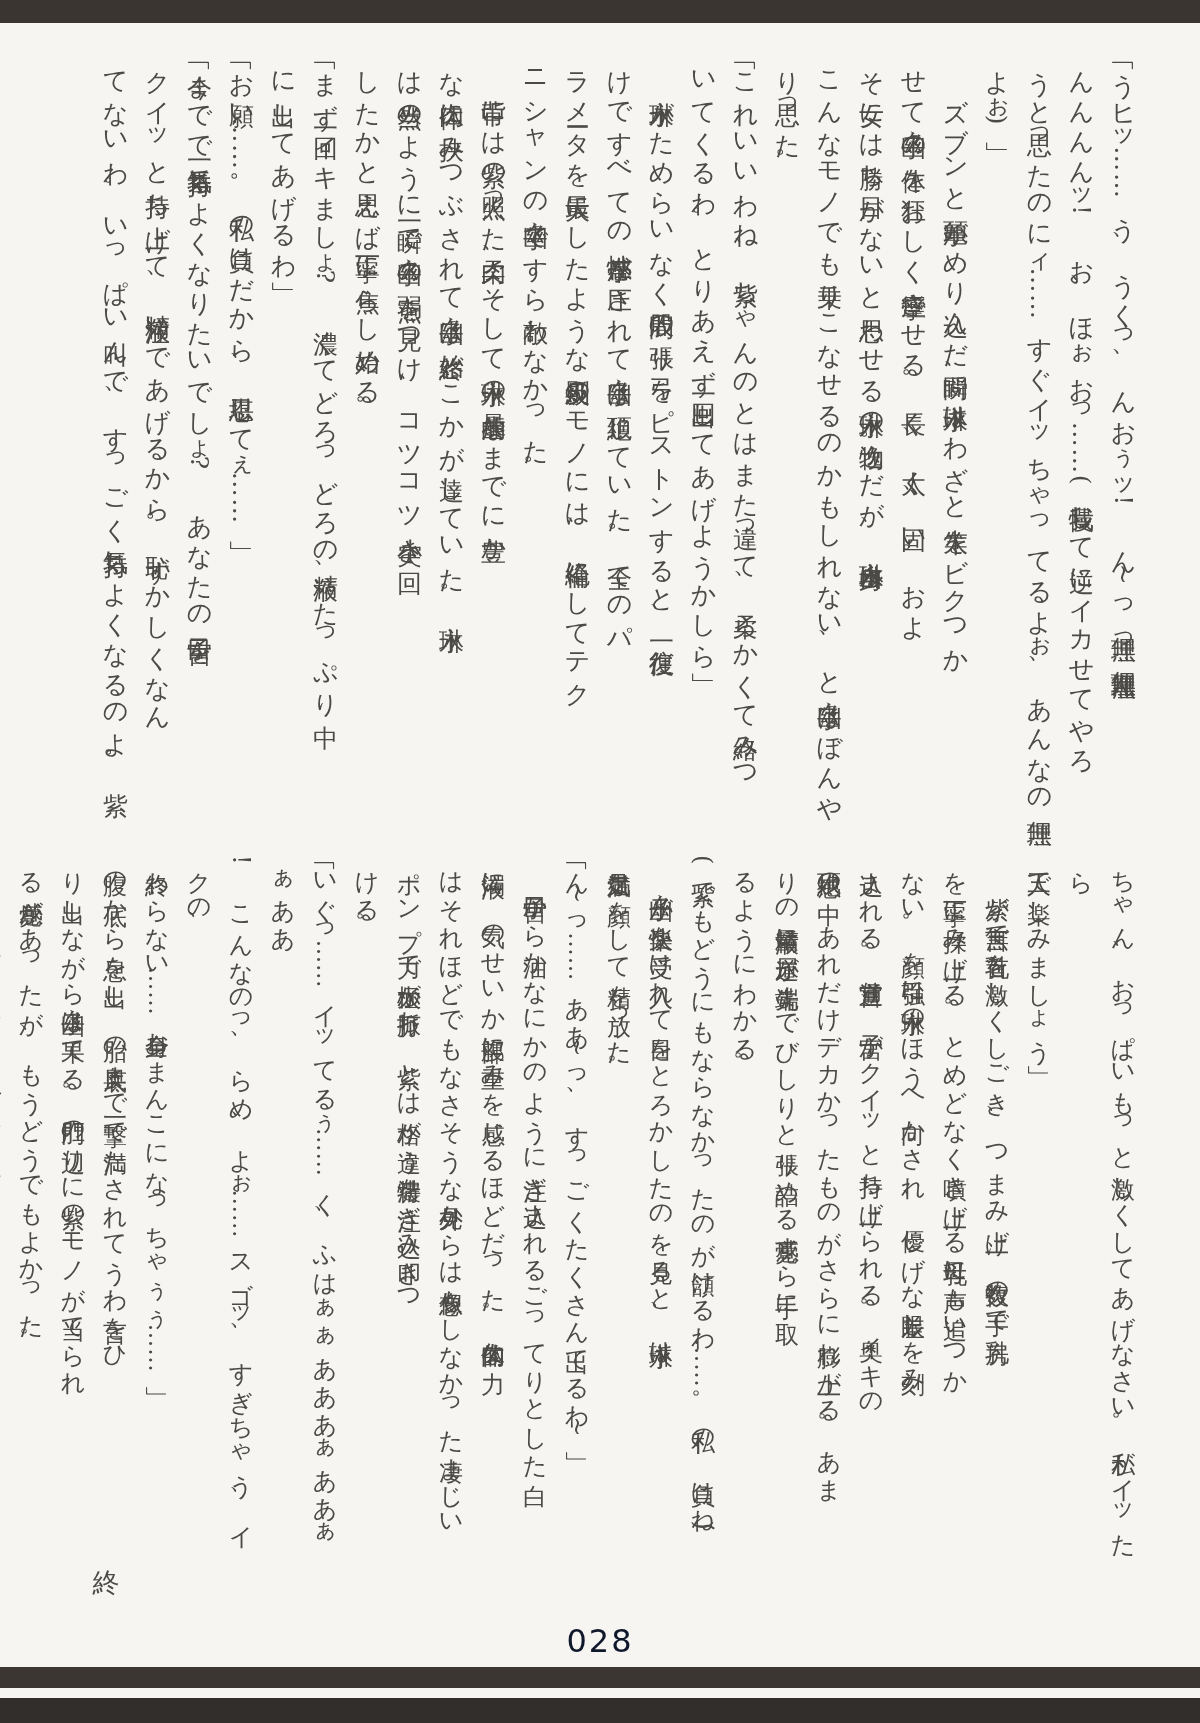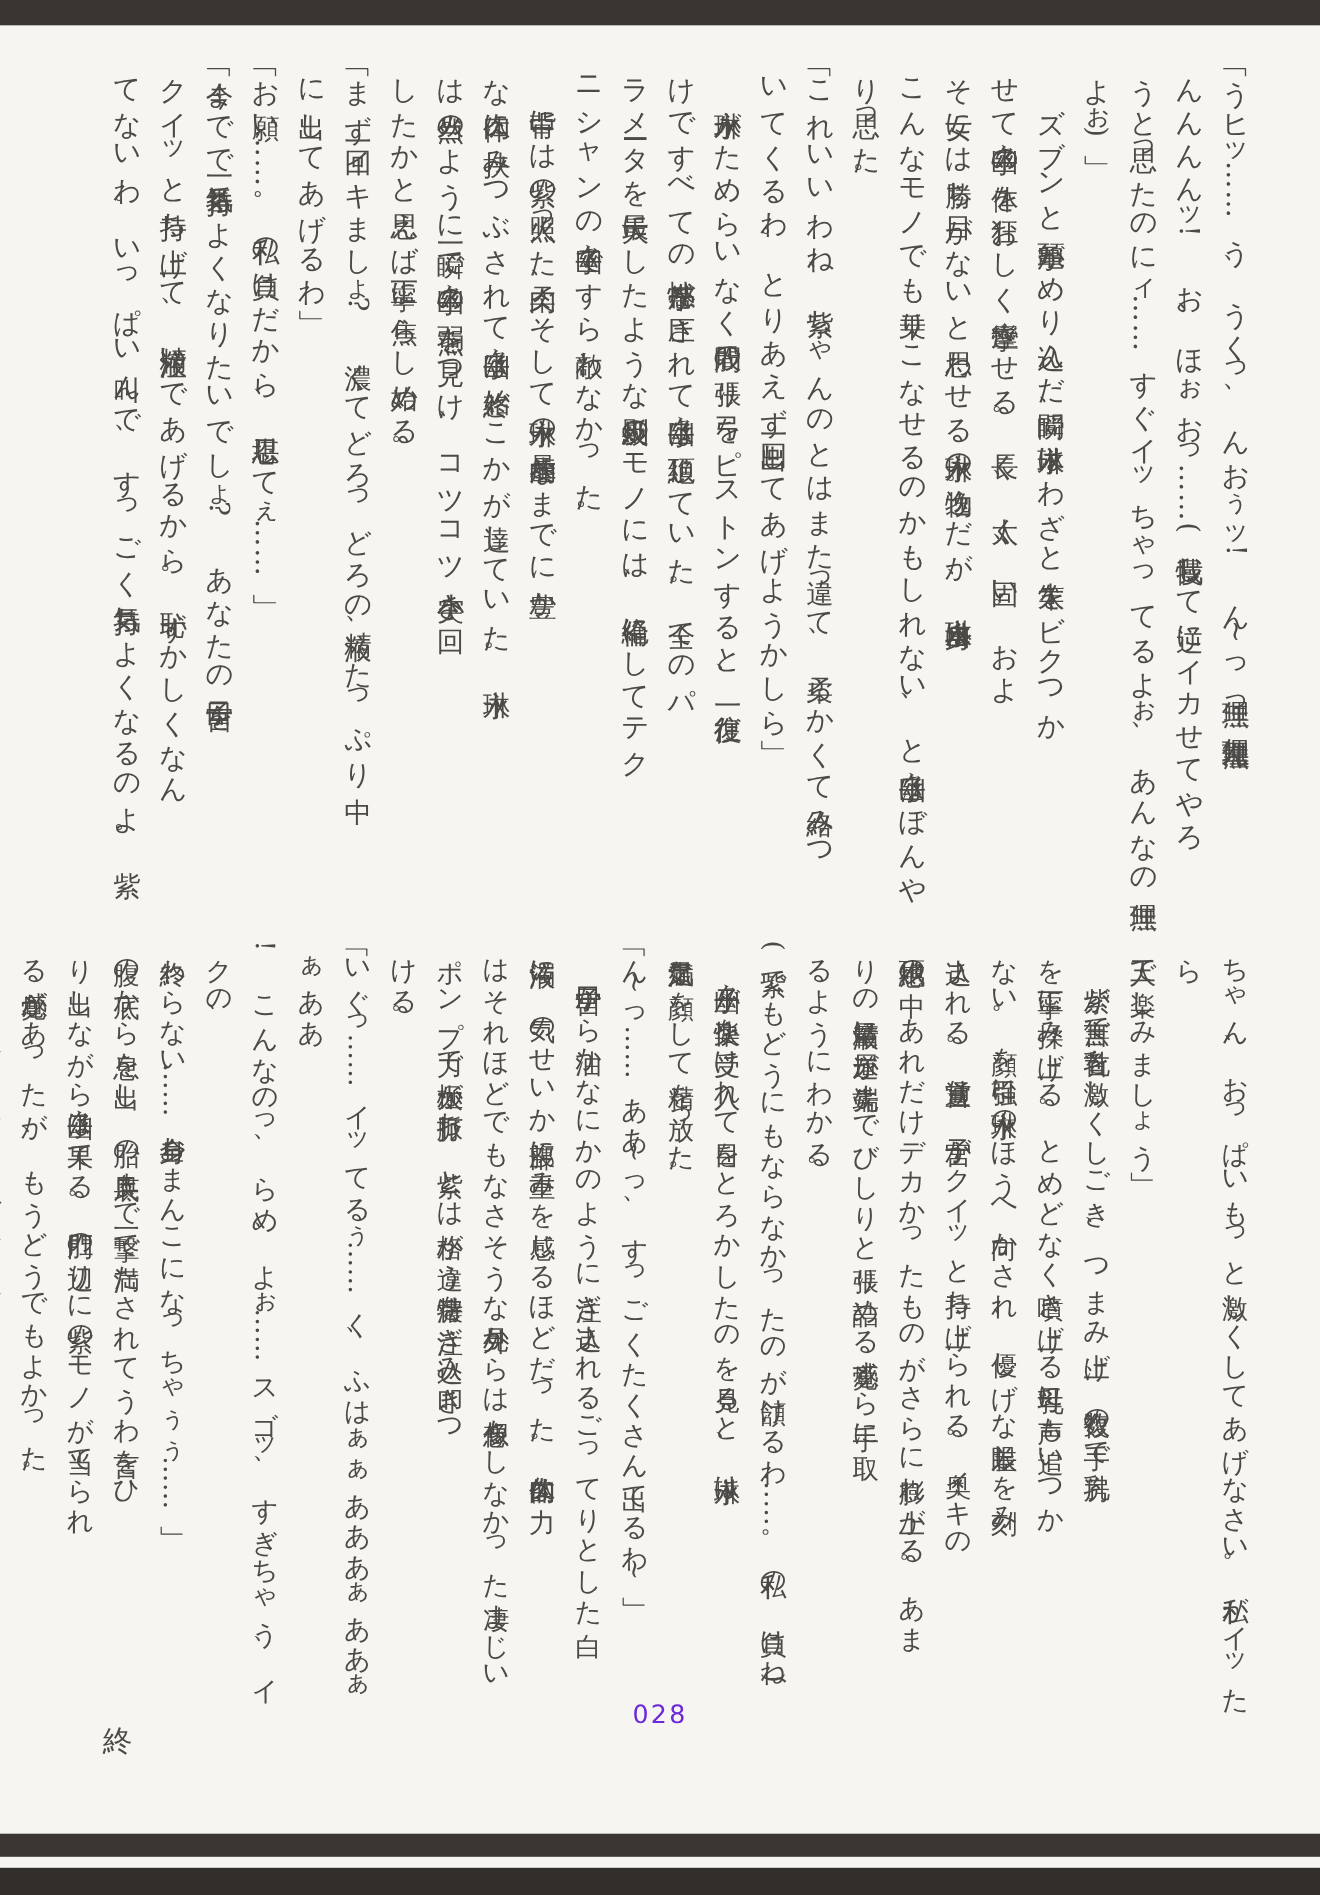--- a/index.html
+++ b/index.html
@@ -53,26 +53,26 @@
     position: absolute;
     left: 88px;
     top: 1548px;
     font-size: 27px;
     color: #4b4a47;
     writing-mode: vertical-rl;
   }
   .page-number {
     position: absolute;
     left: 0;
-    top: 1546px;
+    top: 1622px;
     width: 100%;
     text-align: center;
-    font-size: 23px;
+    font-size: 32px;
     letter-spacing: 2px;
-    color: #6d28d9;
+    color: #0f172a;
     font-family: "DejaVu Sans", sans-serif;
   }
 </style>
 </head>
 <body>
 
 <div>
 
   <div class="bar bar-top"></div>
 

